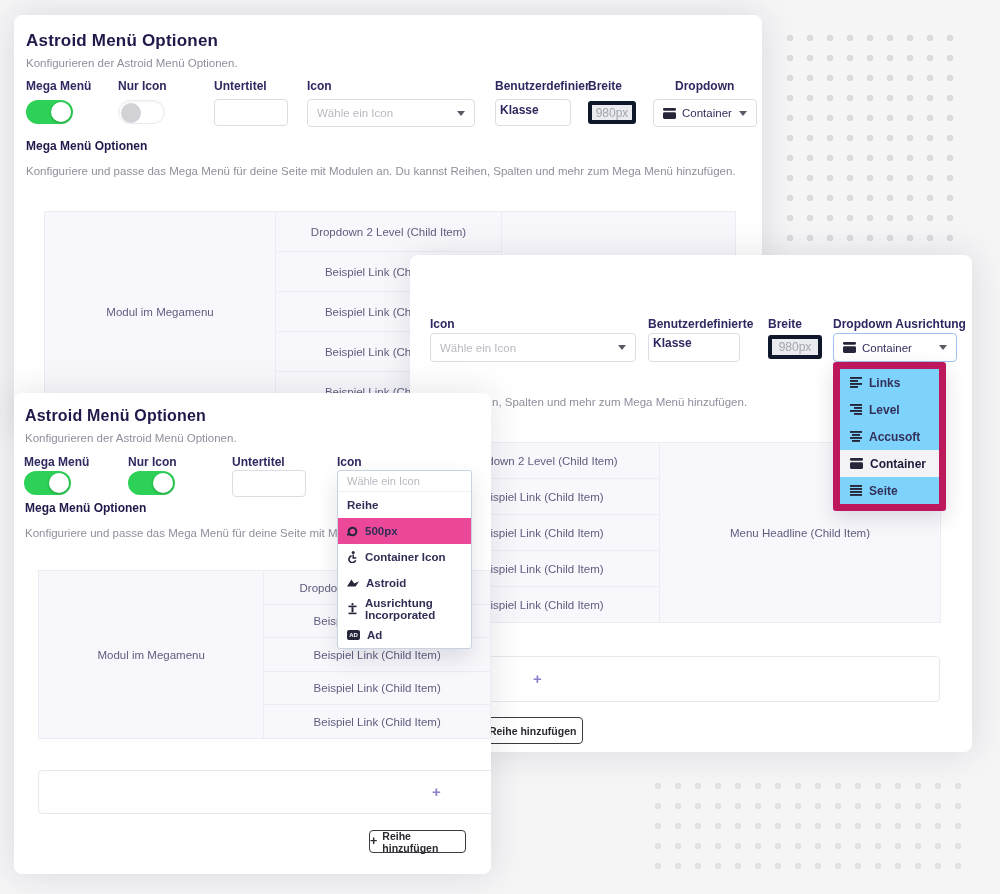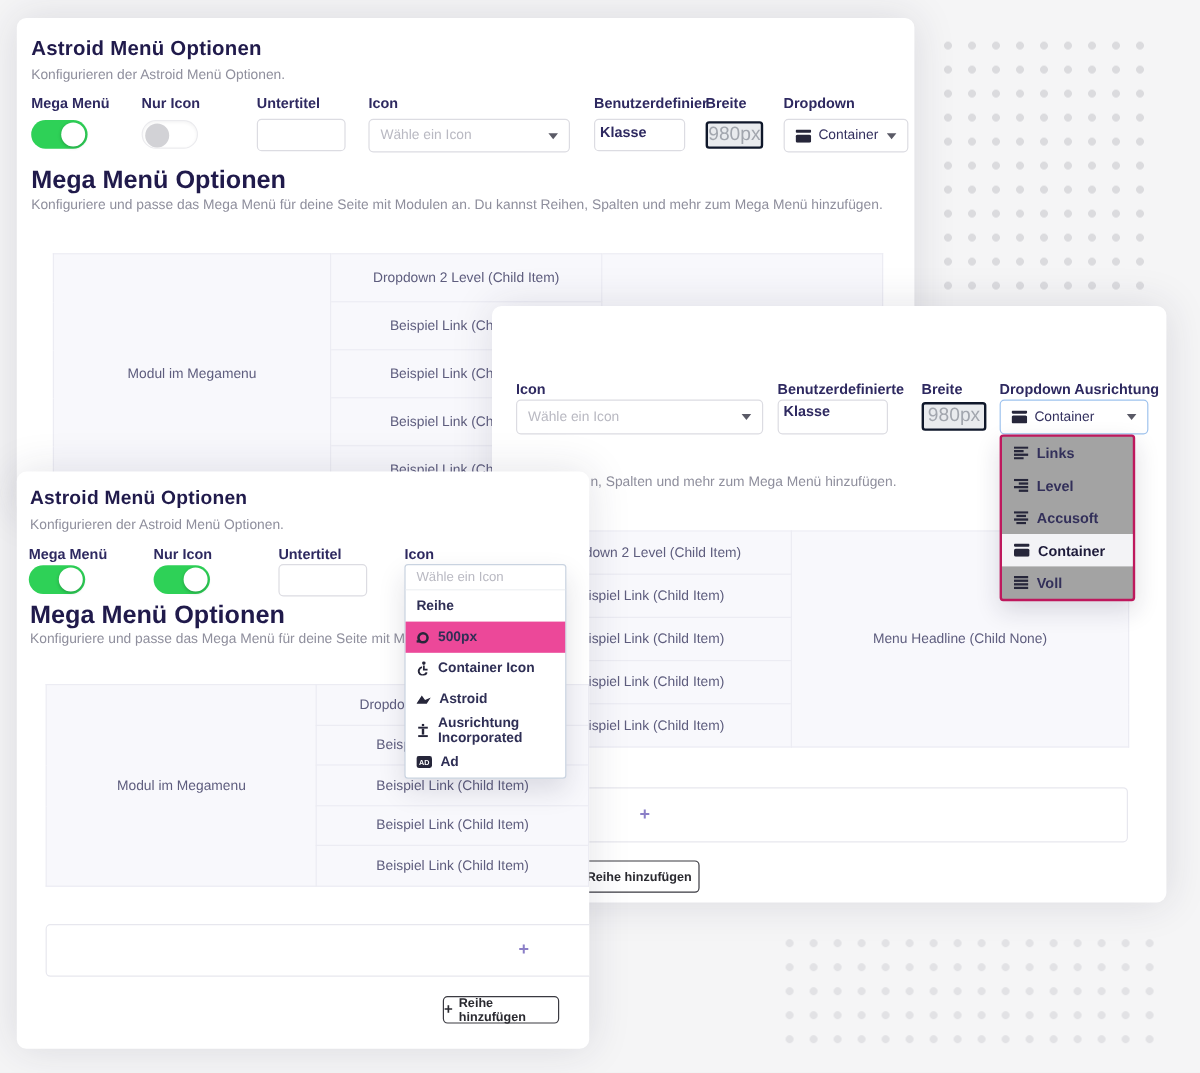--- a/index.html
+++ b/index.html
@@ -11,39 +11,39 @@
   .dots.light { background-image:radial-gradient(circle, #e2e2e5 3px, rgba(226,226,229,0) 3.6px); }
 
   .panel { position:absolute; background:#fff; border-radius:8px; box-shadow:0 0 35px rgba(40,40,70,.13); overflow:hidden; }
   #panel-top    { left:14px;  top:15px;  width:748px; height:414px; z-index:1; }
   #panel-right  { left:410px; top:255px; width:562px; height:497px; z-index:2; }
   #panel-bottom { left:14px;  top:393px; width:477px; height:481px; z-index:3; }
 
   .abs { position:absolute; }
   .h1 { font-size:17px; font-weight:700; color:#201a4b; letter-spacing:.2px; }
   .h1.sm { font-size:16px; }
-  .h2 { font-size:21px; font-weight:700; color:#201a4b; }
+  .h2 { font-size:12px; font-weight:700; color:#201a4b; }
   .muted { font-size:11.5px; color:#8f8f9d; }
   .flabel { font-size:12px; font-weight:700; color:#2e2960; white-space:nowrap; }
 
   .toggle { width:47px; height:24px; border-radius:12px; }
   .toggle .knob { position:absolute; top:2px; width:20px; height:20px; border-radius:50%; background:#fff; box-shadow:0 1px 3px rgba(0,0,0,.25); }
   .toggle.on { background:#2ed157; }
   .toggle.on .knob { right:2px; }
   .toggle.off { background:#fff; border:1px solid #ebebee; box-shadow:inset 0 1px 3px rgba(0,0,0,.05); }
   .toggle.off .knob { left:2px; background:#d2d2d6; box-shadow:none; }
 
   .tinput { background:#fff; border:1px solid #dcdce2; border-radius:4px; font-size:11.5px; color:#2e2960; padding:0 7px; }
-  .dis { background:#e9ebee; border:2px solid #0f172a; border-radius:3px; color:#a2a6ae; font-size:16px; display:flex; align-items:center; justify-content:center; }
+  .dis { background:#e9ebee; border:4px solid #0f172a; border-radius:3px; color:#a2a6ae; font-size:12px; display:flex; align-items:center; justify-content:center; }
   .sel { background:#fff; border:1px solid #dcdce2; border-radius:4px; display:flex; align-items:center; padding:0 9px; font-size:11.5px; color:#33305e; cursor:pointer; }
   .sel .ph { color:#b9b9c2; }
   .sel .caret { margin-left:auto; width:0; height:0; border-left:4px solid transparent; border-right:4px solid transparent; border-top:5px solid #5a5a66; }
   .sel.focus { border-color:#9fc3ee; }
 
-  .menu { background:#a3a3a3; border:2px solid #be185d; border-radius:3px; box-shadow:0 8px 20px rgba(30,30,60,.14); }
+  .menu { background:#7dd3fc; border:7px solid #be185d; border-radius:3px; box-shadow:0 8px 20px rgba(30,30,60,.14); }
   .mitem { display:flex; align-items:center; gap:7px; padding:0 10px; font-size:12px; font-weight:600; color:#33305a; height:27px; cursor:pointer; }
   .mitem.active { background:#f3f3f6; font-weight:700; color:#1e1b3a; }
 
   .combo { background:#fff; border:1px solid #c9d3e0; border-radius:3px; box-shadow:0 10px 22px rgba(30,30,60,.13); }
   .combo .search { height:21px; display:flex; align-items:center; padding:0 9px; font-size:11px; color:#b9b9c2; border-bottom:1px solid #eef0f3; }
   .combo .opt { height:26px; display:flex; align-items:center; gap:7px; padding:0 9px; font-size:11.5px; font-weight:600; color:#2f2f55; cursor:pointer; }
   .combo .opt.active { background:#ec4899; }
 
   table.grid { border-collapse:collapse; }
   table.grid td { background:#f8f8fc; border:1px solid #ececf3; font-size:11.5px; color:#5e5d7e; text-align:center; vertical-align:middle; }
@@ -66,21 +66,21 @@
   <div id="panel-top" class="panel">
     <div class="abs h1" style="left:12px; top:16px;">Astroid Menü Optionen</div>
     <div class="abs muted" style="left:12px; top:42px;">Konfigurieren der Astroid Menü Optionen.</div>
 
     <div class="abs flabel" style="left:12px; top:64px;">Mega Menü</div>
     <div class="abs flabel" style="left:104px; top:64px;">Nur Icon</div>
     <div class="abs flabel" style="left:200px; top:64px;">Untertitel</div>
     <div class="abs flabel" style="left:293px; top:64px;">Icon</div>
     <div class="abs flabel" style="left:481px; top:64px; width:94px; overflow:hidden;">Benutzerdefinierte</div>
     <div class="abs flabel" style="left:574px; top:64px;">Breite</div>
-    <div class="abs flabel" style="left:639px; top:64px;">Dropdown</div>
+    <div class="abs flabel" style="left:661px; top:64px;">Dropdown</div>
 
     <div class="abs toggle on" style="left:12px; top:85px;">
         <span class="knob"></span>
       </div>
     <div class="abs toggle off" style="left:104px; top:85px;">
         <span class="knob"></span>
       </div>
     <input class="abs tinput" style="left: 200px; top: 84px; width: 74px; height: 27px;" value="">
     <div class="abs sel" style="left:293px; top:84px; width:168px; height:28px;">
       <span class="ph">Wähle ein Icon</span>
@@ -196,31 +196,31 @@
       </div>
       <div class="mitem">
         <span class="icn">
             <svg width="12" height="11" viewBox="0 0 12 11">
               <rect y="0" width="12" height="1.9" fill="currentColor"></rect>
               <rect y="3" width="12" height="1.9" fill="currentColor"></rect>
               <rect y="6" width="12" height="1.9" fill="currentColor"></rect>
               <rect y="9" width="12" height="1.9" fill="currentColor"></rect>
             </svg>
           </span>
-        <span>Voll</span>
+        <span>Seite</span>
       </div>
     </div>
 
     <div class="abs muted" style="left:82px; top:141px; white-space:nowrap;">n, Spalten und mehr zum Mega Menü hinzufügen.</div>
 
     <table class="grid abs" style="left:10px; top:187px;">
       <tbody>
           <tr>
         <td style="width:239px; height:36px;">Dropdown 2 Level (Child Item)</td>
-        <td rowspan="5" style="width:281px;">Menu Headline (Child None)</td>
+        <td rowspan="5" style="width:281px;">Menu Headline (Child Item)</td>
       </tr>
       <tr>
             <td style="height:36px;">Beispiel Link (Child Item)</td>
           </tr>
       <tr>
             <td style="height:36px;">Beispiel Link (Child Item)</td>
           </tr>
       <tr>
             <td style="height:36px;">Beispiel Link (Child Item)</td>
           </tr>

